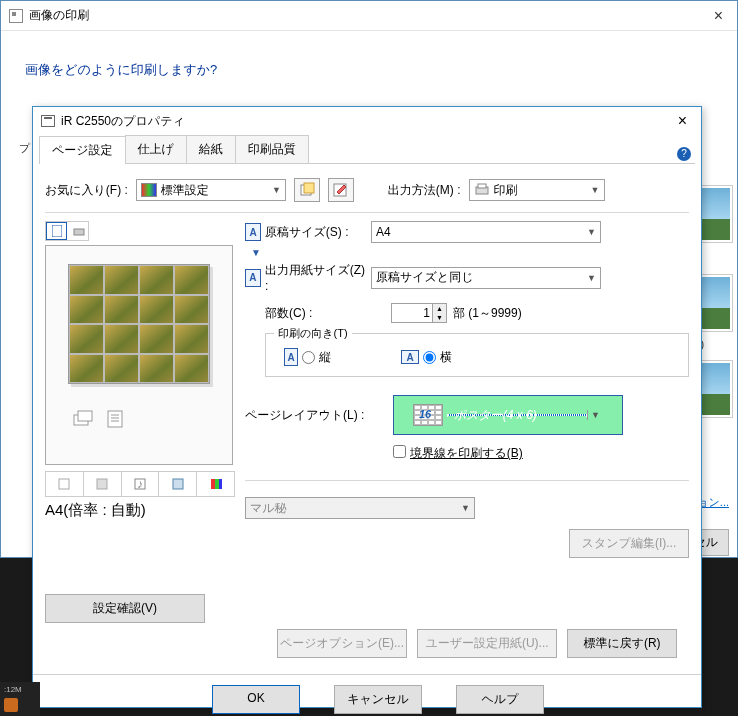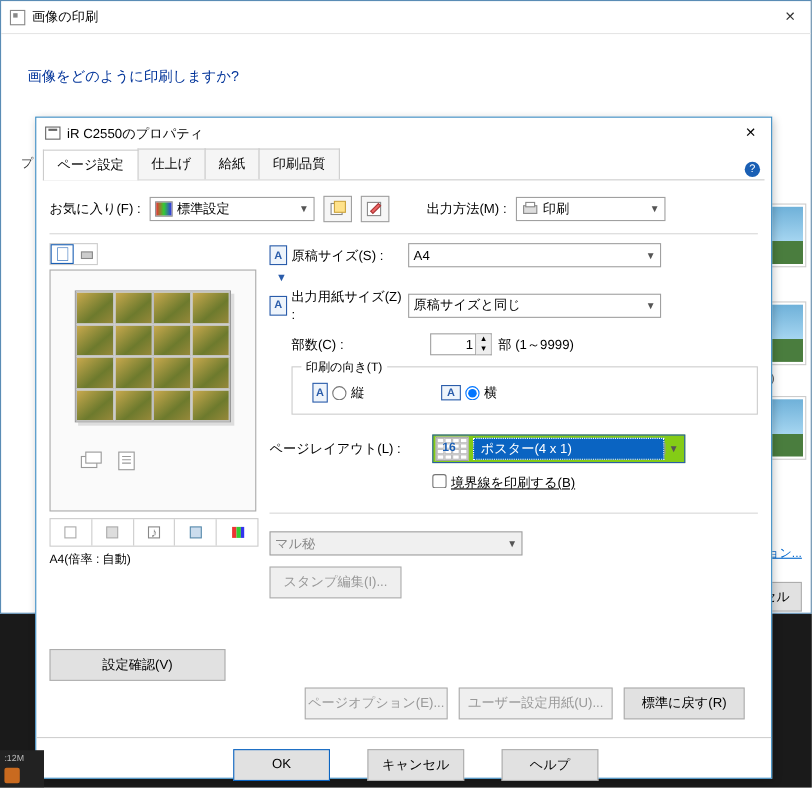--- a/index.html
+++ b/index.html
@@ -56,52 +56,52 @@
 .pv-tools div { flex:1; display:flex; align-items:center; justify-content:center; }
 .pv-tools .sel { border:1px solid #1a5fb4; }
 .pv-frame { border:1px solid #aaa; width:188px; height:220px; background:#fafafa; padding:18px 22px 4px; }
 .pv-sheet { border:1px solid #999; background:#fff; height:120px; display:grid; grid-template-columns:repeat(4,1fr); grid-template-rows:repeat(4,1fr); box-shadow:3px 3px 0 #ddd; }
 .pv-sheet div { border:1px solid #bbb; background:linear-gradient(140deg,#c9a94e,#6d7a2d 60%,#97893a); }
 .pv-icons { display:flex; gap:4px; margin-top:22px; }
 .pv-icons .ic { width:30px; height:26px; border:1px solid transparent; display:flex; align-items:center; justify-content:center; }
 .pv-toolbar { display:flex; margin-top:6px; border:1px solid #ccc; height:26px; }
 .pv-toolbar .tb { flex:1; border-right:1px solid #ccc; display:flex; align-items:center; justify-content:center; }
 .pv-toolbar .tb:last-child { border-right:none; }
-.pv-cap { font-size:11px; margin-top:4px; }
+.pv-cap { font-size:15px; margin-top:4px; }
 .btn { border:1px solid #adadad; background:#e1e1e1; padding:5px 0; text-align:center; cursor:pointer; font-size:12px; }
 .btn.disabled { color:#999; background:#efefef; }
 
 .form-col { flex:1; }
 .frow { display:flex; align-items:center; margin-bottom:10px; }
 .frow .flabel { width:126px; display:flex; align-items:center; gap:4px; }
 .page-A { width:16px; height:18px; border:1px solid #2a5caa; display:flex; align-items:center; justify-content:center; color:#2a5caa; font-size:10px; font-weight:bold; background:#eef4fb; }
 .down-arr { color:#2a5caa; font-size:10px; margin-left:6px; }
 .wide-combo { flex:1; max-width:230px; }
 .copies-input { width:42px; height:20px; border:1px solid #a0a0a0; text-align:right; padding-right:2px; }
 .spin { width:14px; height:20px; display:flex; flex-direction:column; border:1px solid #a0a0a0; border-left:none; }
 .spin div { flex:1; font-size:7px; text-align:center; line-height:9px; background:#eee; }
 
 .fieldset { border:1px solid #ccc; padding:14px 18px 10px; position:relative; margin-left:20px; margin-bottom:18px; }
 .fieldset .legend { position:absolute; top:-8px; left:8px; background:#fff; padding:0 4px; font-size:11px; }
 .orient { display:flex; gap:70px; align-items:center; }
 .orient .opt { display:flex; align-items:center; gap:4px; }
 .orient input { margin:0; }
 
-.layout-combo { flex:1; max-width:230px; border:1px solid #2a5caa; background:#84cc16; height:26px; display:flex; align-items:center; padding:2px; }
+.layout-combo { flex:1; max-width:230px; border:1px solid #2a5caa; background:#86efac; height:26px; display:flex; align-items:center; padding:19px;font-style:italic; }
 .layout-thumb { width:30px; height:22px; background:#fff; border:1px solid #999; margin-right:4px; display:grid; grid-template-columns:repeat(4,1fr); grid-template-rows:repeat(4,1fr); }
 .layout-thumb div { border:0.5px solid #bbb; }
 .layout-sel { flex:1; background:#0a64c2; color:#fff; height:100%; display:flex; align-items:center; padding:0 6px; border:1px dotted #fff; }
 .layout-arr { width:16px; text-align:center; border-left:1px solid #999; color:#555; font-size:9px; }
 
 .chk-row { display:flex; align-items:flex-start; gap:4px; margin-left:148px; margin-bottom:18px;text-decoration:underline; }
 .chk-row input { margin:0; }
 
 .stamp-sec { border-top:1px solid #d8d8d8; padding-top:16px; }
 .stamp-combo { flex:1; max-width:230px; background:#f0f0f0; color:#888; }
-.stamp-btn-row { display:flex; margin-top:8px; }
+.stamp-btn-row { display:flex; justify-content:flex-end; margin-top:8px; }
 
 .bottom-btns { display:flex; justify-content:flex-end; gap:10px; padding:6px 12px; }
 .dlg-footer { border-top:1px solid #d0d0d0; display:flex; justify-content:center; gap:12px; padding:10px 0; margin-top:4px; }
 .dlg-footer .btn { width:88px;margin-left:22px; }
 .dlg-footer .btn.primary { border:1px solid #0a64c2; }
 
 
 .taskbar { position:absolute; left:0; bottom:0; height:34px; width:40px; background:#222; }
 .taskbar .t1 { position:absolute; left:4px; top:3px; font-size:8px; color:#bbb; }
 .taskbar .t2 { position:absolute; left:4px; top:16px; width:14px; height:14px; background:#c96a1f; border-radius:2px; }
@@ -339,21 +339,21 @@
                   <div></div>
                   <div></div>
                   <div></div>
                 <div></div>
                   <div></div>
                   <div></div>
                   <div></div>
               </div>
               <span style="position:absolute; left:6px; top:4px; color:#1a5fb4; font-weight:bold; font-size:11px; text-shadow:0 0 2px #fff">16</span>
             </div>
-            <div class="layout-sel">ポスター(4 x 1)</div>
+            <div class="layout-sel">ポスター(4 x 6)</div>
             <div class="layout-arr">▼</div>
           </div>
         </div>
 
         <div class="chk-row">
           <input type="checkbox" style="">
           <span>境界線を印刷する(B)</span>
         </div>
 
         <div class="stamp-sec">

